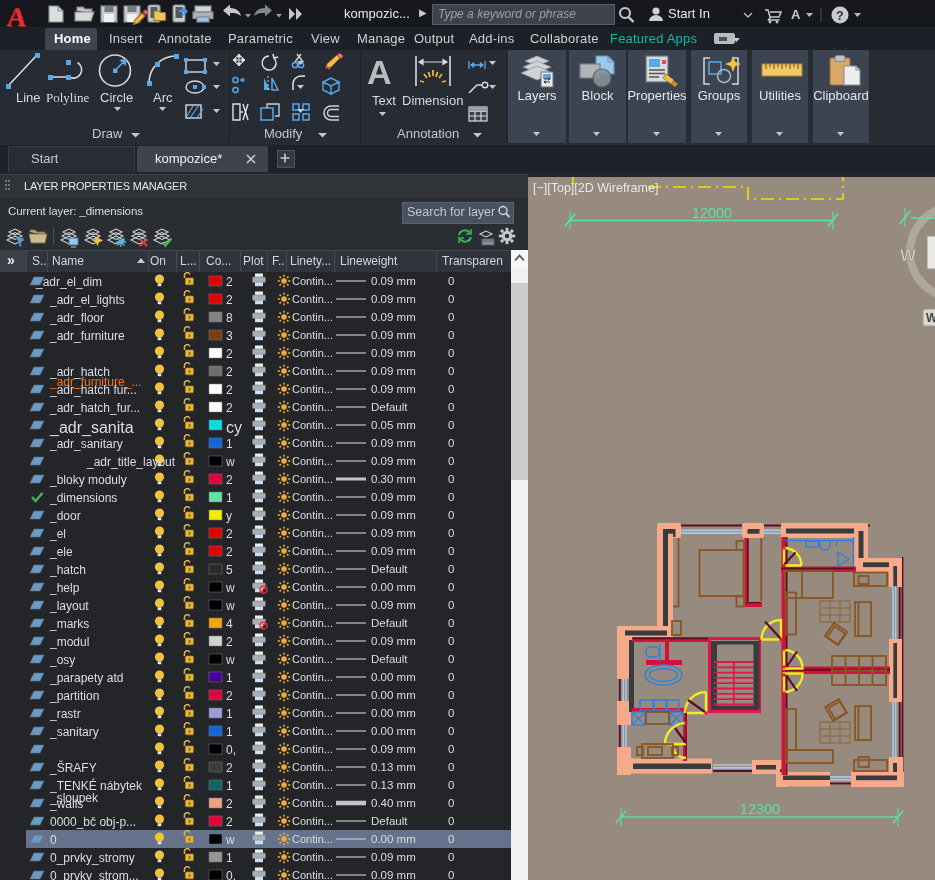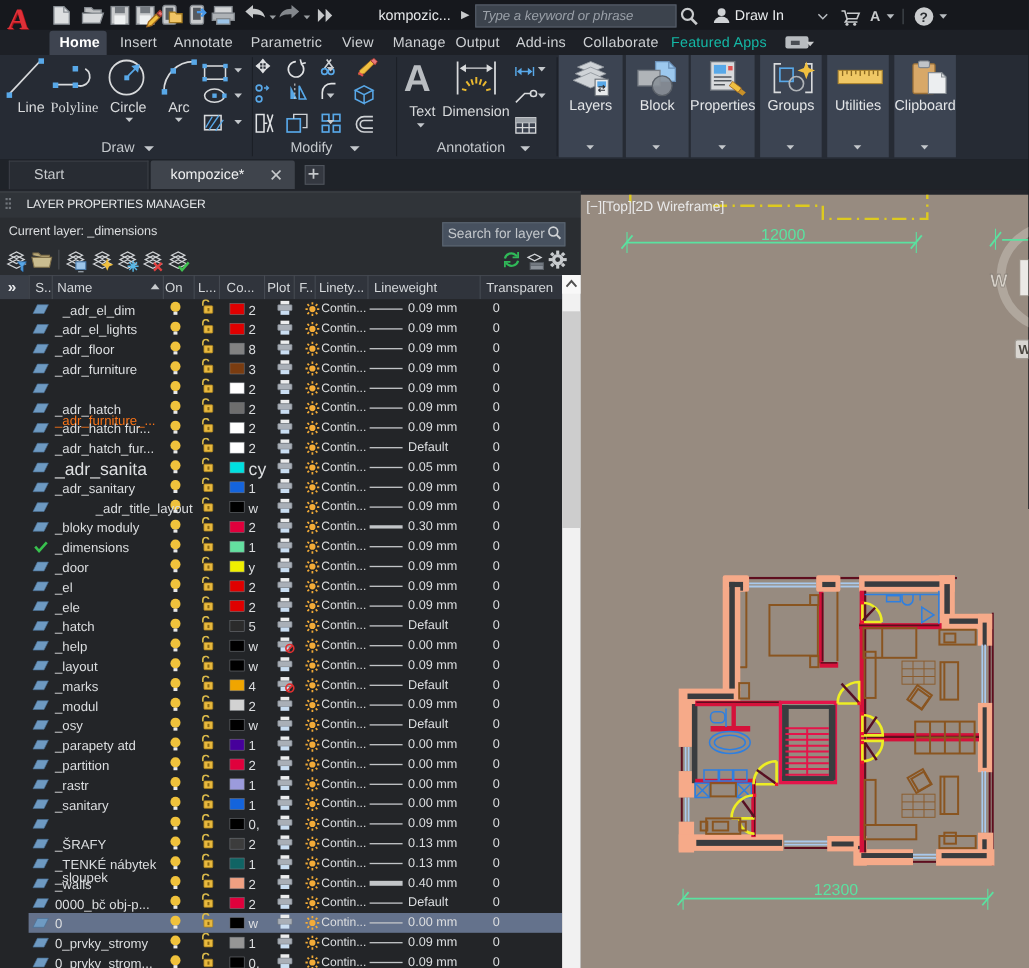--- a/index.html
+++ b/index.html
@@ -58,21 +58,21 @@
 <path d="M149,5 h3 l2,7 h9 l2,-5 h-11 m0.5,5 l-2,3 h11" stroke="#c8cacc" fill="none" stroke-width="1.5"></path>
 <circle cx="154" cy="17" r="1.4" fill="#c8cacc"></circle>
     <circle cx="161" cy="17" r="1.4" fill="#c8cacc"></circle>
 <text x="175" y="14" font-size="13" font-weight="bold" fill="#c8cacc" font-family="Liberation Sans">A</text>
 <path d="M190,8 l3.5,4 3.5,-4" fill="#b8bcc0"></path>
 <path d="M205,3 v14" stroke="#4a4f55" stroke-width="1"></path>
 <circle cx="224" cy="10" r="8.5" fill="#caccce"></circle>
 <text x="220" y="15" font-size="12.5" font-weight="bold" fill="#2a2d31">?</text>
 <path d="M238,8 l3.5,4 3.5,-4" fill="#b8bcc0"></path>
 </svg>
-<div class="tx" style="left:668px;top:6px;font-size:13px;color:#e8eaec;">Draw In</div>
+<div class="tx" style="left:668px;top:6px;font-size:13px;color:#e8eaec;">Start In</div>
 <div class="abs" style="left:0;top:27px;width:935px;height:23px;background:#1d2026;"></div>
 <div class="abs" style="left:45px;top:28px;width:52px;height:22px;background:#3e4450;border-radius:3px 3px 0 0;"></div>
 <div class="tx" style="left:54px;top:31px;font-size:13px;color:#ffffff;font-weight:bold;letter-spacing:0.2px;">Home</div>
 <div class="tx" style="left:109px;top:31px;font-size:13px;color:#ced1d4;font-weight:normal;letter-spacing:0.2px;">Insert</div>
 <div class="tx" style="left:158px;top:31px;font-size:13px;color:#ced1d4;font-weight:normal;letter-spacing:0.2px;">Annotate</div>
 <div class="tx" style="left:228px;top:31px;font-size:13px;color:#ced1d4;font-weight:normal;letter-spacing:0.2px;">Parametric</div>
 <div class="tx" style="left:311px;top:31px;font-size:13px;color:#ced1d4;font-weight:normal;letter-spacing:0.2px;">View</div>
 <div class="tx" style="left:357px;top:31px;font-size:13px;color:#ced1d4;font-weight:normal;letter-spacing:0.2px;">Manage</div>
 <div class="tx" style="left:414px;top:31px;font-size:13px;color:#ced1d4;font-weight:normal;letter-spacing:0.2px;">Output</div>
 <div class="tx" style="left:469px;top:31px;font-size:13px;color:#ced1d4;font-weight:normal;letter-spacing:0.2px;">Add-ins</div>
@@ -454,21 +454,21 @@
       <path d="M288.2,9.0 L290.3,9.0" stroke="#f2ab38" stroke-width="1.6"></path>
       <path d="M287.0,12.0 L288.5,13.5" stroke="#f2ab38" stroke-width="1.6"></path>
       <path d="M284.0,13.2 L284.0,15.3" stroke="#f2ab38" stroke-width="1.6"></path>
       <path d="M281.0,12.0 L279.5,13.5" stroke="#f2ab38" stroke-width="1.6"></path>
       <path d="M279.8,9.0 L277.7,9.0" stroke="#f2ab38" stroke-width="1.6"></path>
       <path d="M281.0,6.0 L279.5,4.5" stroke="#f2ab38" stroke-width="1.6"></path>
       <path d="M284.0,4.8 L284.0,2.7" stroke="#f2ab38" stroke-width="1.6"></path>
       <path d="M287.0,6.0 L288.5,4.5" stroke="#f2ab38" stroke-width="1.6"></path>
       <rect x="336" y="8.40" width="30" height="1.2" fill="#c2c5c8"></rect>
     </svg>
-    <div class="tx" style="left:57px;top:2.5px;font-size:12px;color:#dcdee0;text-align:right;">_adr_el_dim</div>
+    <div class="tx" style="left:36px;top:2.5px;font-size:12px;color:#dcdee0;text-align:right;">_adr_el_dim</div>
     <div class="tx" style="left:226px;top:2.5px;font-size:12px;color:#dcdee0;">2</div>
     <div class="tx" style="left:292px;top:3px;font-size:11px;color:#dcdee0;">Contin...</div>
     <div class="tx" style="left:371px;top:2.5px;font-size:11.5px;color:#dcdee0;">0.09 mm</div>
     <div class="tx" style="left:448px;top:2.5px;font-size:11.5px;color:#dcdee0;">0</div>
     <svg class="abs" style="left:0;top:18px" width="511" height="18" viewBox="0 0 511 18">
       <path d="M30,13 l4,-8 h10 l-4,8 z" fill="#6e9ac2" stroke="#4a7094" stroke-width="0.6"></path>
       <circle cx="159.5" cy="7" r="4.6" fill="#f0c23c"></circle>
       <rect x="157.7" y="11.4" width="3.6" height="2.8" fill="#e8e9ea"></rect>
       <path d="M184.4,6 v-2.5 a2.8,3 0 0 1 5.4,-1" stroke="#d8b84a" stroke-width="1.5" fill="none"></path>
       <rect x="185.4" y="6" width="8" height="6.8" rx="0.8" fill="#e8b93e" stroke="#a8801c" stroke-width="0.7"></rect>

